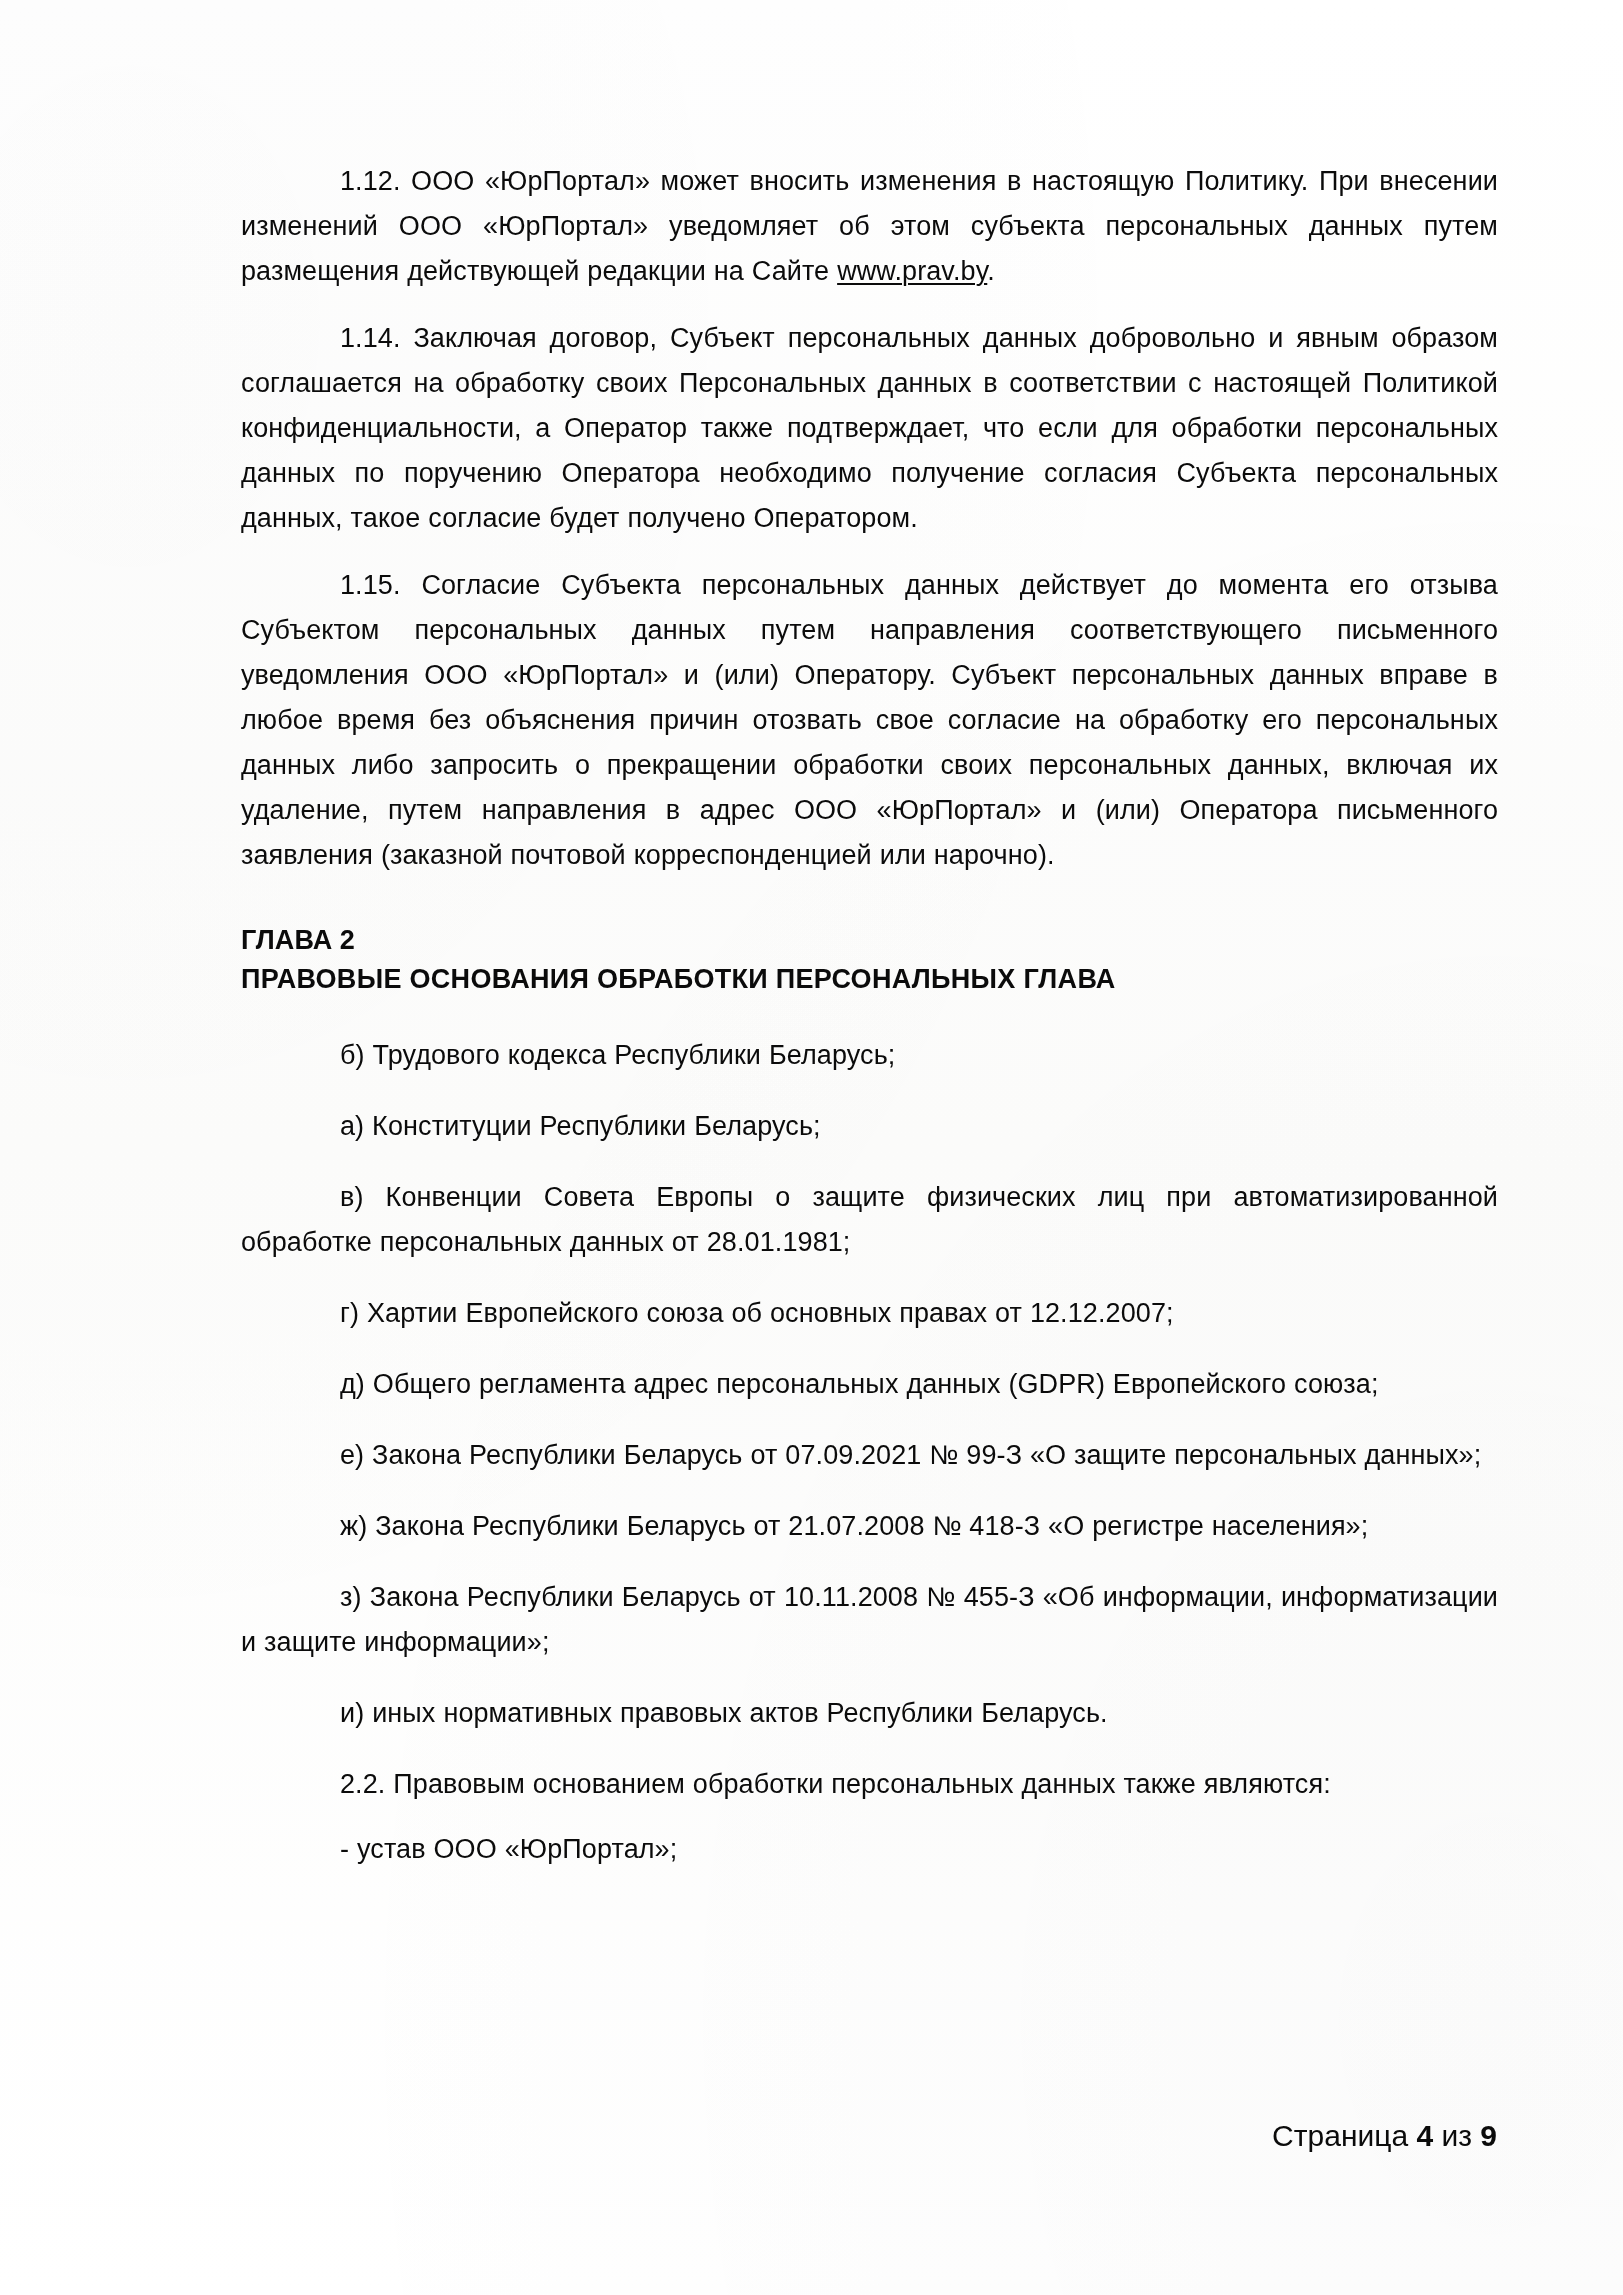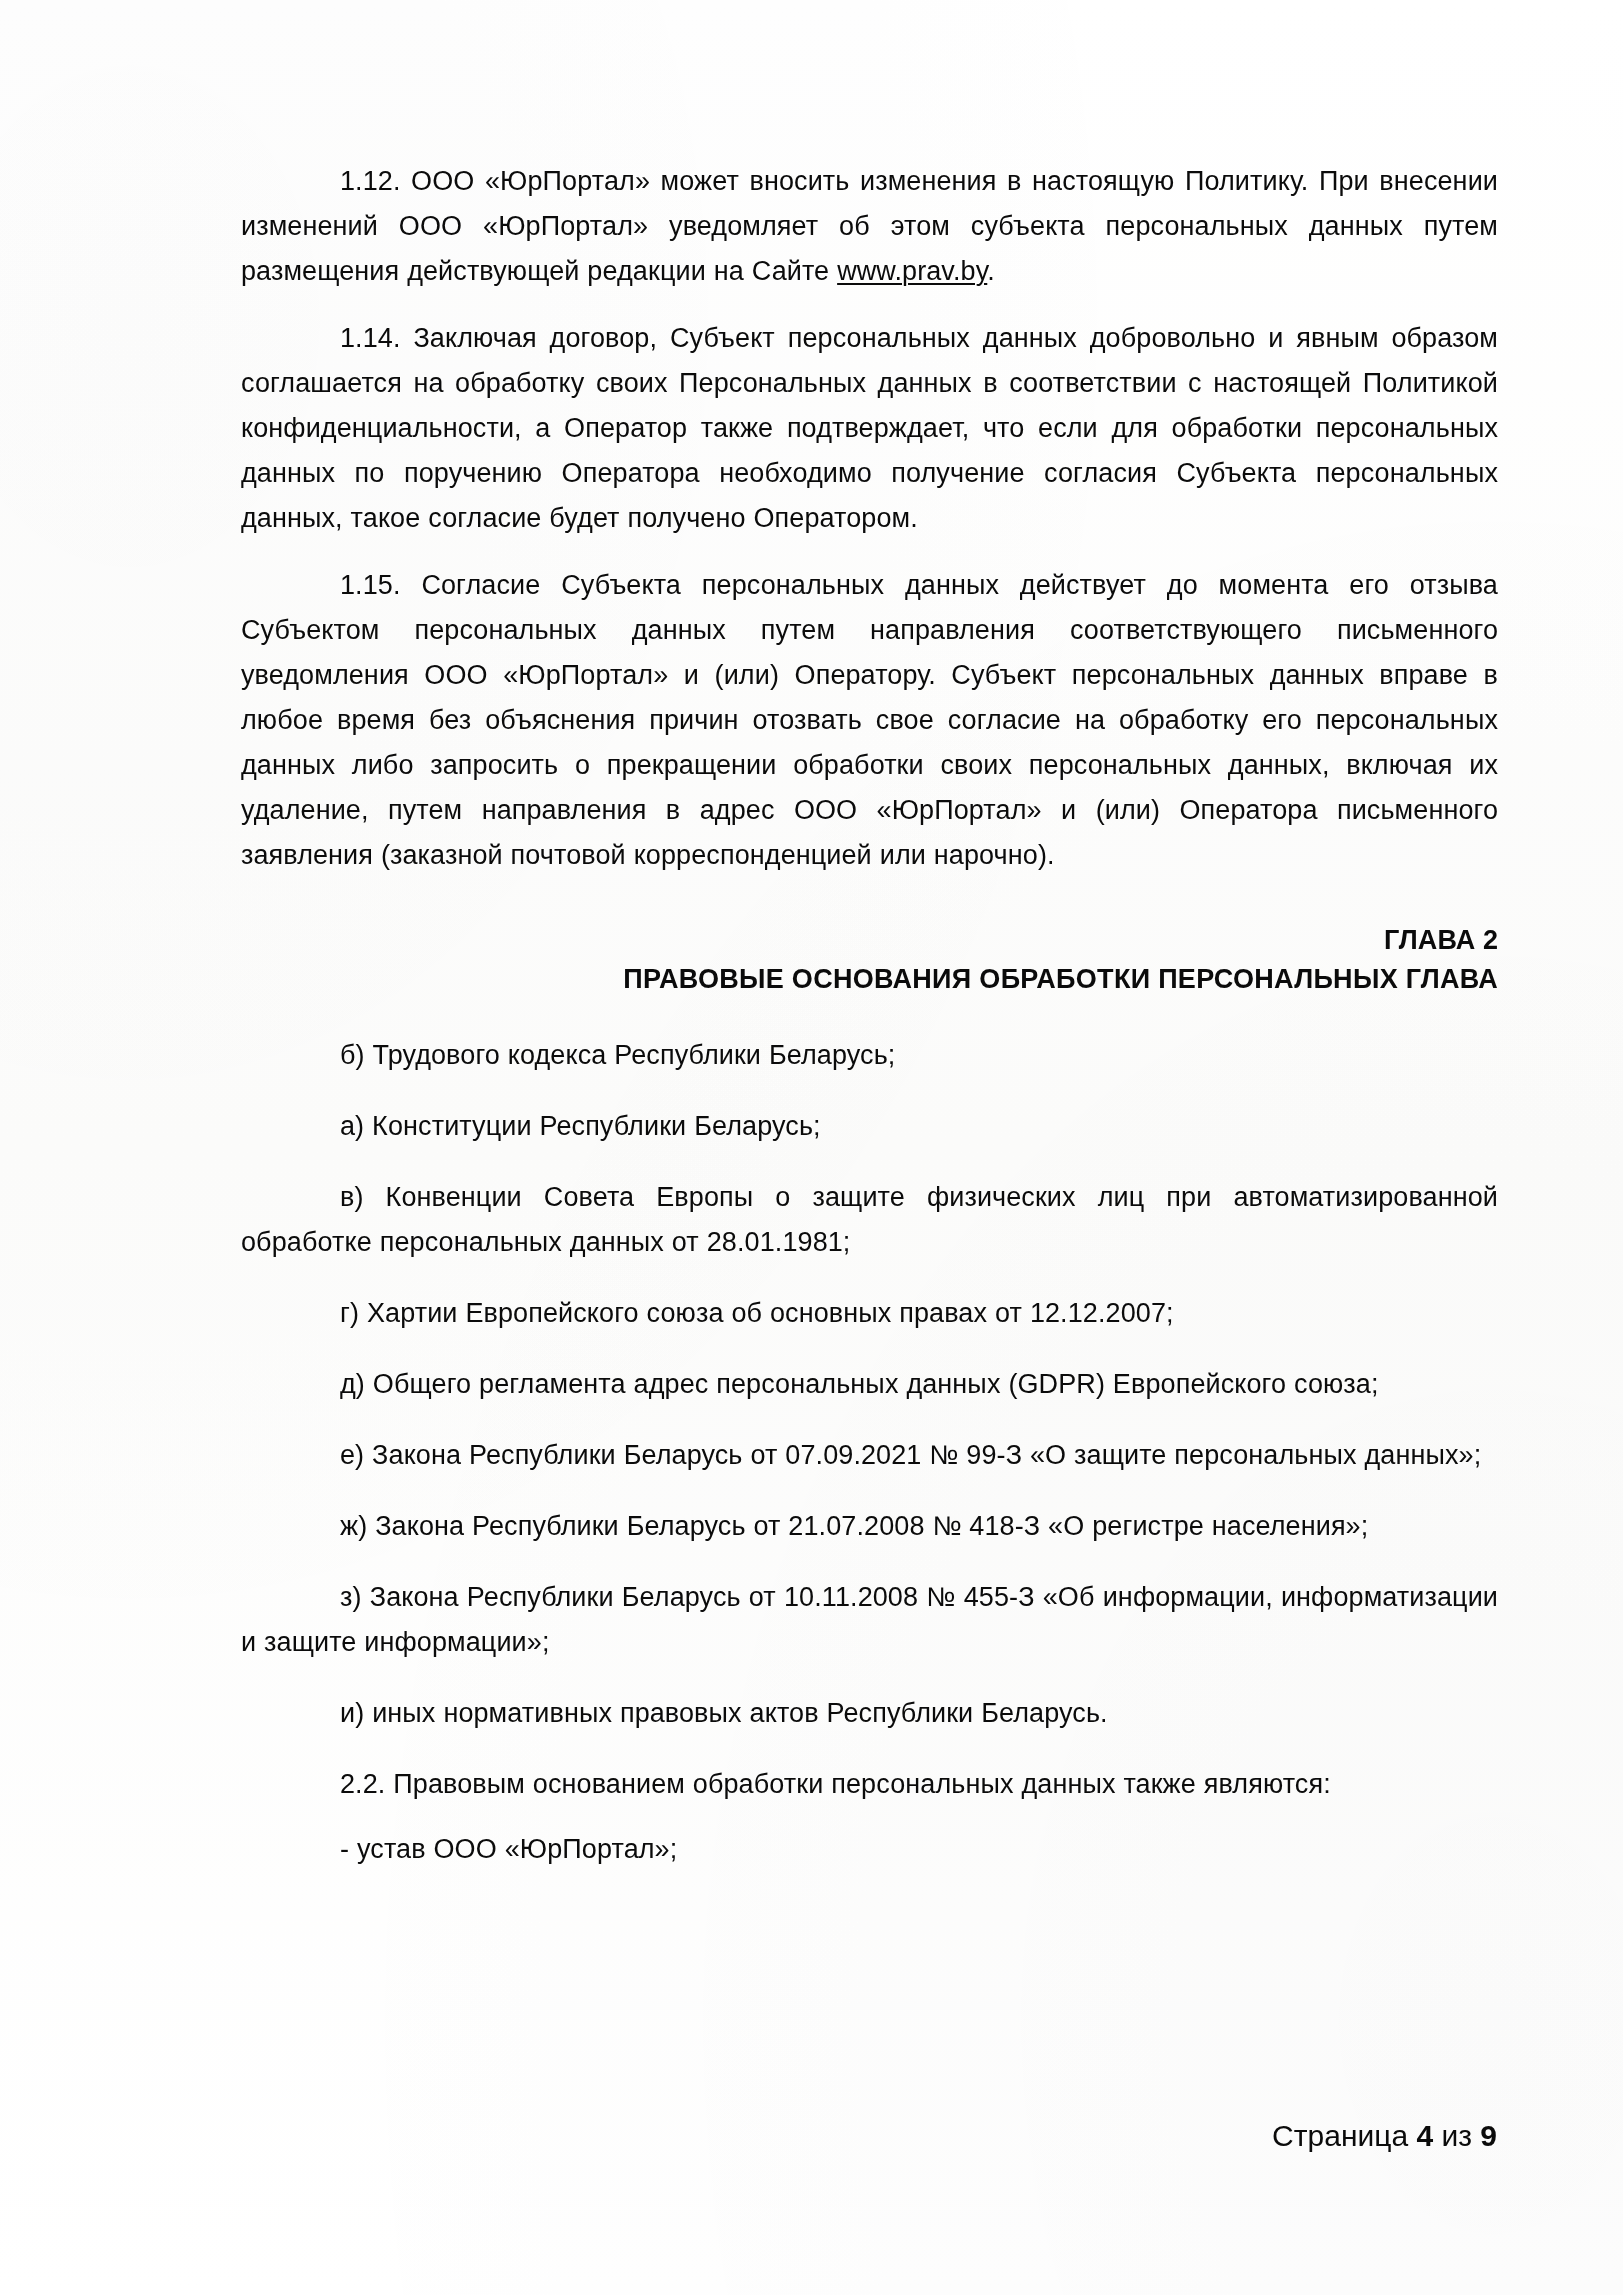--- a/index.html
+++ b/index.html
@@ -63,21 +63,21 @@
   .para.list-item {
     margin-bottom: 26px;
   }
 
   .para.last-line-left {
     text-align-last: left;
   }
 
   .chapter {
     margin: 43px 0 34px 0;
-    text-align: right;
+    text-align: left;
   }
 
   .chapter-line {
     font-size: 27px;
     line-height: 39px;
     font-weight: bold;
     letter-spacing: 0.1px;
   }
 
   .chapter-line.title {

